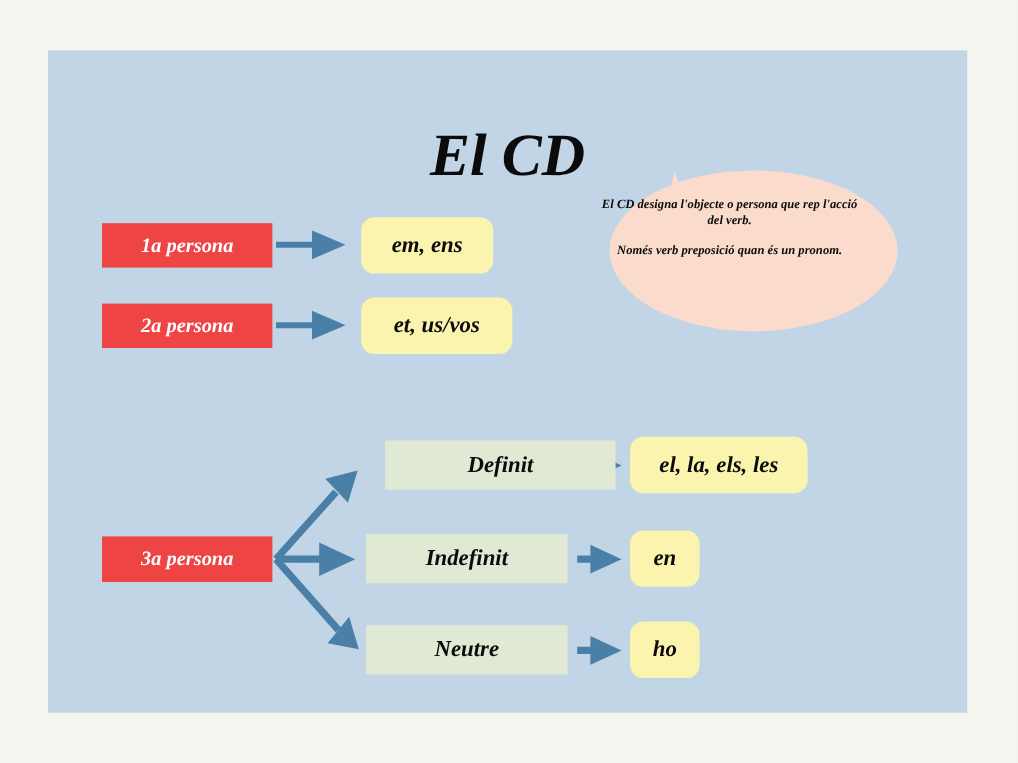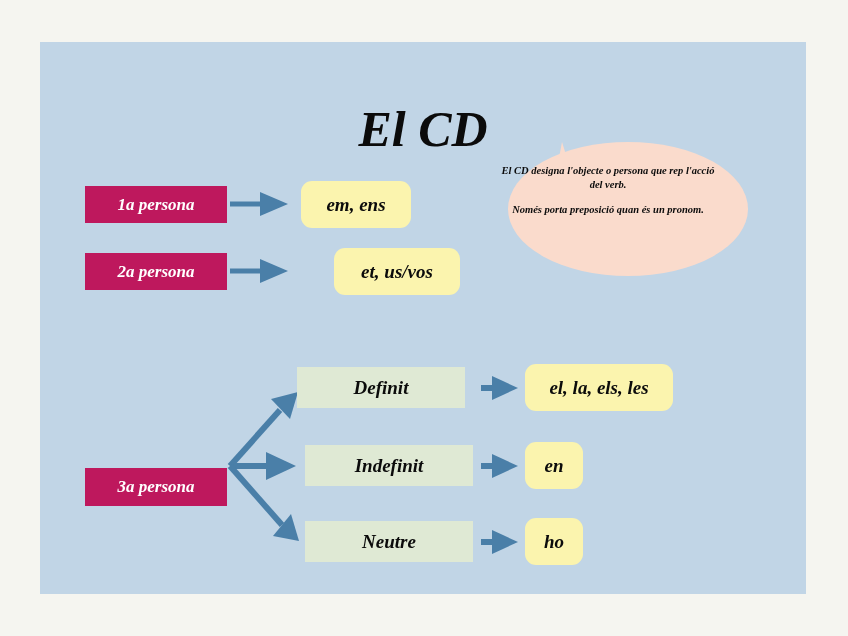--- a/index.html
+++ b/index.html
@@ -46,21 +46,21 @@
     box-sizing: border-box;
     display: flex;
     align-items: center;
     justify-content: center;
     text-align: center;
     font-family: "Liberation Serif", serif;
     font-weight: bold;
     line-height: 1.15;
   }
   .node-black {
-    background: #be185d;
+    background: #ef4444;
     color: #ffffff;
     font-size: 17px;
     border-radius: 0;
   }
   .node-yellow {
     background: #fbf4ae;
     color: #0b0b0b;
     font-size: 19px;
     border-radius: 11px;
   }
@@ -160,32 +160,32 @@
         <polygon points="452,488 478,500 452,512" fill="#4a7fa8"></polygon>
       </g>
     </svg>
 
     <svg class="bubble-tail" viewBox="0 0 90 90" width="90" height="90">
       <polygon points="54,8 76,78 44,62" fill="#fadbcc"></polygon>
     </svg>
     <div class="bubble"></div>
     <div class="bubble-text">
       <div class="para1">El CD designa l'objecte o persona que rep l'acció del verb.</div>
-      <div class="para2">Només porta preposició quan és un pronom.</div>
+      <div class="para2">Només verb preposició quan és un pronom.</div>
     </div>
 
     <div class="node node-black" style="left:45px; top:144px; width:142px; height:37px;">1a persona</div>
     <div class="node node-yellow" style="left:261px; top:139px; width:110px; height:47px;">em, ens</div>
 
     <div class="node node-black" style="left:45px; top:211px; width:142px; height:37px;">2a persona</div>
-    <div class="node node-yellow" style="left:261px; top:206px; width:126px; height:47px;margin-left:33px;">et, us/vos</div>
+    <div class="node node-yellow" style="left:261px; top:206px; width:126px; height:47px;">et, us/vos</div>
 
-    <div class="node node-black" style="left:45px; top:405px; width:142px; height:38px;margin-top:21px;">3a persona</div>
+    <div class="node node-black" style="left:45px; top:405px; width:142px; height:38px;">3a persona</div>
 
-    <div class="node node-green" style="left:257px; top:325px; width:168px; height:41px;">Definit</div>
+    <div class="node node-green" style="left:281px; top:325px; width:192px; height:41px;">Definit</div>
     <div class="node node-yellow" style="left:485px; top:322px; width:148px; height:47px;">el, la, els, les</div>
 
     <div class="node node-green" style="left:265px; top:403px; width:168px; height:41px;">Indefinit</div>
     <div class="node node-green" style="left:265px; top:479px; width:168px; height:41px;">Neutre</div>
 
     <div class="node node-yellow" style="left:485px; top:400px; width:58px; height:47px;">en</div>
     <div class="node node-yellow" style="left:485px; top:476px; width:58px; height:47px;">ho</div>
 
   </div>
 </div>

